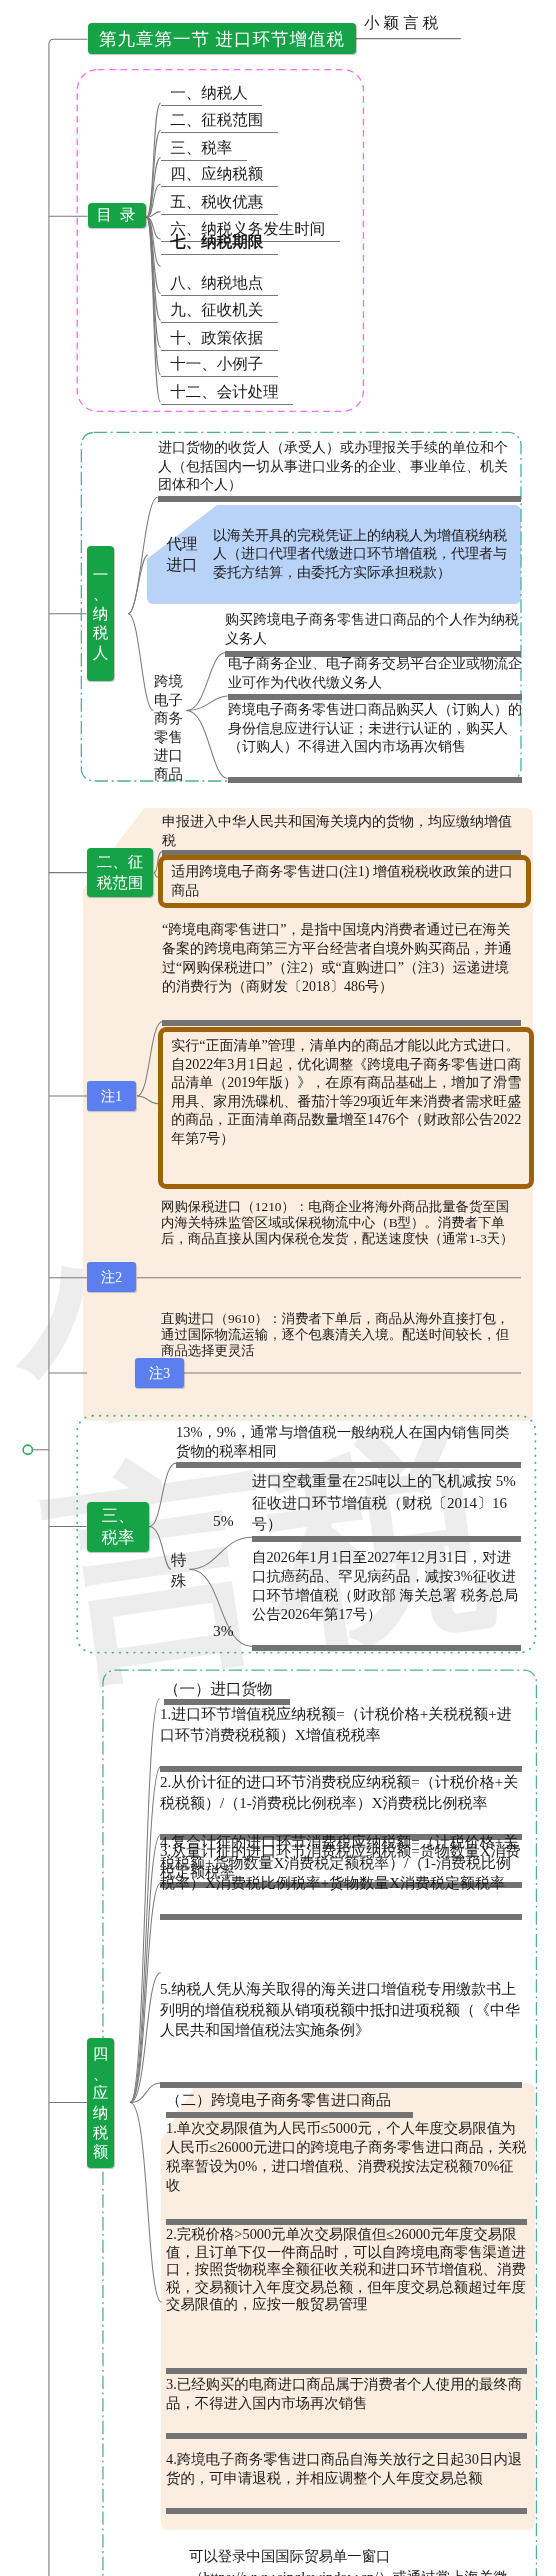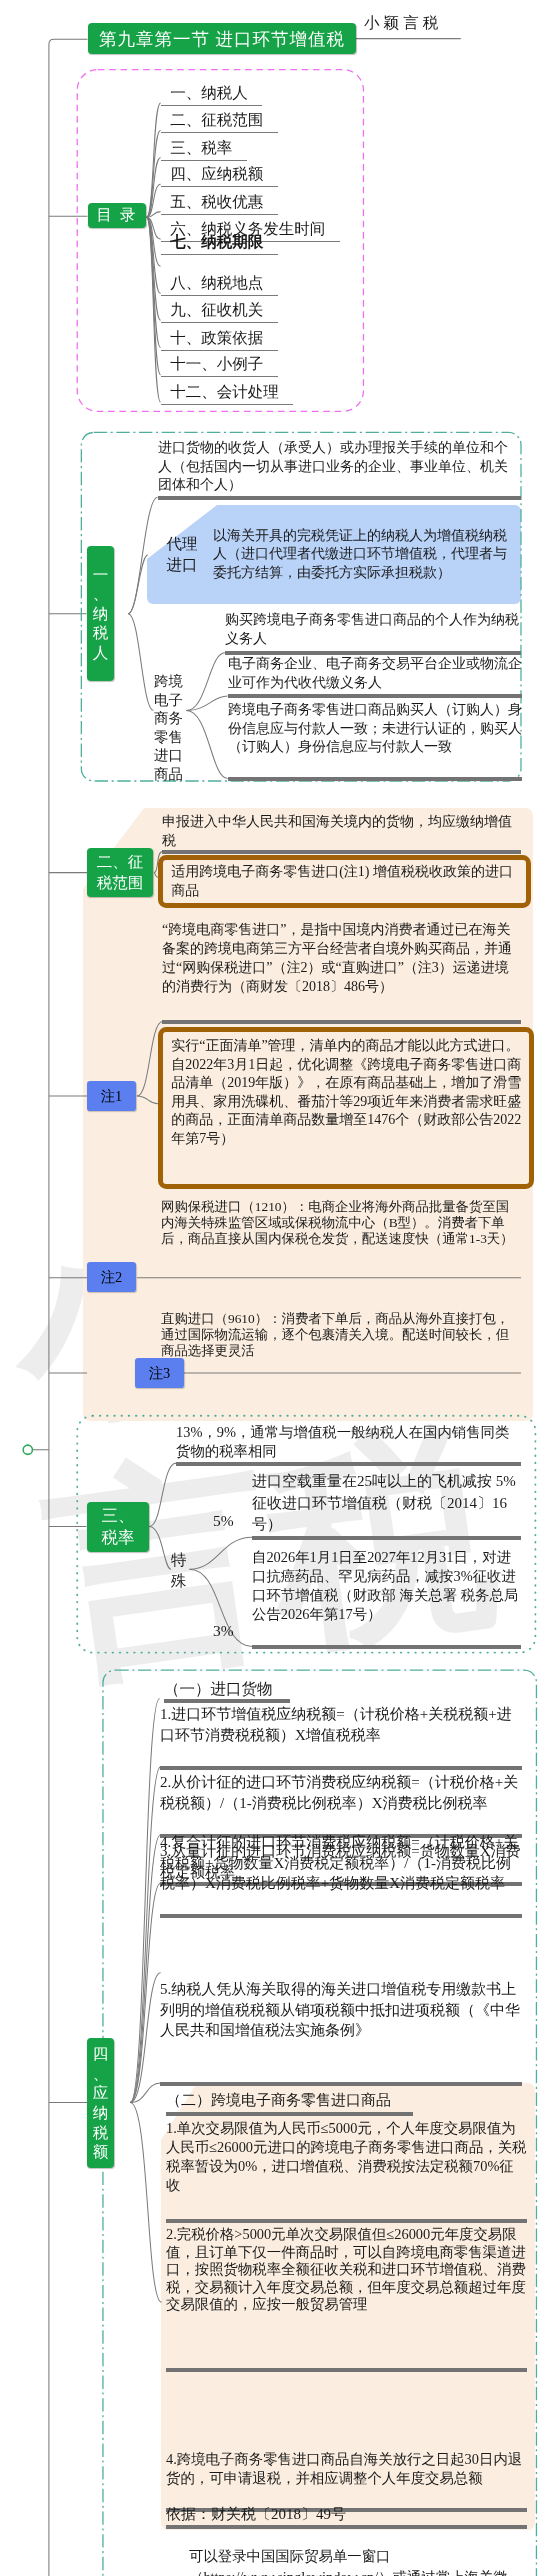--- a/index.html
+++ b/index.html
@@ -1,22 +1,22 @@
 <!DOCTYPE html>
 <html style="font-size:8.2px"><head>
 <meta charset="utf-8">
 <style>
   html,body{margin:0;padding:0;background:#fff;}
   #canvas{position:relative;width:556px;height:2900px;background:#fff;overflow:hidden;
           font-family:"Liberation Serif","DejaVu Serif",serif;color:#1a1a1a;}
   .abs{position:absolute;}
   .txt{font-size:14px;line-height:18.5px;}
-  .ul{border-bottom:4px solid #737373;}
+  .ul{border-bottom:6px solid #737373;}
   .green-box{background:#16a348;color:#fff;border-radius:4.1px;display:flex;align-items:center;justify-content:center;text-align:center;box-shadow:0.5px 1px 1px rgba(0,0,0,.25);}
-  .note-label{background:#5c7ff0;color:#000000;border-radius:3.1px;display:flex;align-items:center;justify-content:center;font-size:14.4px;box-shadow:0.5px 1px 1px rgba(0,0,0,.2);z-index:6;}
+  .note-label{background:#5c7ff0;color:#ffffff;border-radius:3.1px;display:flex;align-items:center;justify-content:center;font-size:14.4px;box-shadow:0.5px 1px 1px rgba(0,0,0,.2);z-index:6;}
   .vtext{word-break:break-all;line-break:anywhere;}
   .toc-item{display:inline-block;font-size:15.5px;line-height:17.5px;padding:0 14.4px 3.1px 9.3px;border-bottom:1px solid #7a7a7a;white-space:nowrap;}
   .peach{background:#fbeee0;border-radius:7.2px;}
   .bluebox{background:#b9d2f8;border-radius:6.2px;}
   .bordered-node{border:5px solid #a16207;border-radius:8.2px;background:transparent;}
   .wm{font-size:222px;line-height:1.18;color:rgba(110,110,110,0.12);transform:rotate(-8deg);word-break:break-all;font-weight:bold;}
 </style>
 </head>
 <body>
 
@@ -121,21 +121,21 @@
     <div class="vtext" style="width:16.5px;line-height:19.6px;">一、纳税人</div>
   </div>
   <div class="abs txt ul" style="left:158px;top:439px;width:363px;height:57px;">进口货物的收货人（承受人）或办理报关手续的单位和个人（包括国内一切从事进口业务的企业、事业单位、机关团体和个人）</div>
   <div class="abs" style="left:147px;top:505px;width:374px;height:99px;display:flex;align-items:center;z-index:3;">
     <div class="vtext" style="width:33px;margin-left:19.6px;font-size:15.5px;line-height:20.6px;">代理进口</div>
     <div class="txt" style="width:299px;margin-left:13.4px;">以海关开具的完税凭证上的纳税人为增值税纳税人（进口代理者代缴进口环节增值税，代理者与委托方结算，由委托方实际承担税款）</div>
   </div>
   <div class="abs txt vtext" style="left:154px;top:672px;width:32px;line-height:18.5px;font-size:14.4px;">跨境电子商务零售进口商品</div>
   <div class="abs txt ul" style="left:225px;top:611px;width:296px;height:40px;">购买跨境电子商务零售进口商品的个人作为纳税义务人</div>
   <div class="abs txt ul" style="left:228px;top:655px;width:294px;height:39px;">电子商务企业、电子商务交易平台企业或物流企业可作为代收代缴义务人</div>
-  <div class="abs txt ul" style="left:228px;top:701px;width:294px;height:76px;">跨境电子商务零售进口商品购买人（订购人）身份信息应与付款人一致；未进行认证的，购买人（订购人）身份信息应与付款人一致</div>
+  <div class="abs txt ul" style="left:228px;top:701px;width:294px;height:76px;">跨境电子商务零售进口商品购买人（订购人）的身份信息应进行认证；未进行认证的，购买人（订购人）不得进入国内市场再次销售</div>
 
   <div class="abs green-box" style="left:87px;top:848px;width:66px;height:49px;font-size:15.5px;">
     <div class="vtext" style="width:52px;line-height:20.6px;">二、征税范围</div>
   </div>
   <div class="abs txt ul" style="left:162px;top:813px;width:359px;height:37px;">申报进入中华人民共和国海关境内的货物，均应缴纳增值税</div>
   <div class="abs bordered-node txt" style="left:158px;top:855px;width:347px;height:37px;padding:3.1px 8.2px;display:flex;align-items:center;">
       <span>适用跨境电子商务零售进口(注1) 增值税税收政策的进口商品</span>
     </div>
 
   <div class="abs note-label" style="left:87px;top:1081px;width:49px;height:30px;">注1</div>
@@ -163,19 +163,19 @@
   <div class="abs ul" style="left:164px;top:1679px;width:126px;height:19.6px;font-size:15.5px;">（一）进口货物</div>
   <div class="abs txt ul" style="left:160px;top:1704px;width:362px;height:62px;line-height:20.6px;font-size:15px;">1.进口环节增值税应纳税额=（计税价格+关税税额+进口环节消费税税额）X增值税税率</div>
   <div class="abs txt ul" style="left:160px;top:1772px;width:362px;height:62px;line-height:20.6px;font-size:15px;">2.从价计征的进口环节消费税应纳税额=（计税价格+关税税额）/（1-消费税比例税率）X消费税比例税率</div>
   <div class="abs txt ul" style="left:160px;top:1841px;width:362px;height:41px;line-height:20.6px;font-size:15px;">3.从量计征的进口环节消费税应纳税额=货物数量X消费税定额税率</div>
   <div class="abs txt ul" style="left:160px;top:1832px;width:362px;height:82px;line-height:20.6px;font-size:15px;">4.复合计征的进口环节消费税应纳税额=（计税价格+关税税额+货物数量X消费税定额税率）/（1-消费税比例税率）X消费税比例税率+货物数量X消费税定额税率</div>
   <div class="abs txt ul" style="left:160px;top:1979px;width:362px;height:103px;line-height:20.6px;font-size:15px;">5.纳税人凭从海关取得的海关进口增值税专用缴款书上列明的增值税税额从销项税额中抵扣进项税额（《中华人民共和国增值税法实施条例》</div>
 
   <div class="abs ul" style="left:166px;top:2091px;width:247px;height:20.6px;font-size:15px;">（二）跨境电子商务零售进口商品</div>
   <div class="abs txt ul" style="left:166px;top:2119px;width:361px;height:100px;line-height:19px;font-size:14.4px;">1.单次交易限值为人民币≤5000元，个人年度交易限值为人民币≤26000元进口的跨境电子商务零售进口商品，关税税率暂设为0%，进口增值税、消费税按法定税额70%征收</div>
   <div class="abs txt ul" style="left:166px;top:2226px;width:361px;height:142px;line-height:17.5px;font-size:14.4px;">2.完税价格&gt;5000元单次交易限值但≤26000元年度交易限值，且订单下仅一件商品时，可以自跨境电商零售渠道进口，按照货物税率全额征收关税和进口环节增值税、消费税，交易额计入年度交易总额，但年度交易总额超过年度交易限值的，应按一般贸易管理</div>
+  <div class="abs txt ul" style="left:166px;top:2375px;width:361px;height:58px;line-height:18.5px;font-size:14.4px;">3.已经购买的电商进口商品属于消费者个人使用的最终商品，不得进入国内市场再次销售</div>
   <div class="abs txt ul" style="left:166px;top:2440px;width:361px;height:58px;line-height:18.5px;font-size:14.4px;margin-top:10px;">4.跨境电子商务零售进口商品自海关放行之日起30日内退货的，可申请退税，并相应调整个人年度交易总额</div>
-  <div class="abs txt ul" style="left:166px;top:2505px;width:361px;height:19.6px;font-size:15px;">依据：财关税〔2018〕49号</div>
 
   <div class="abs txt ul" style="left:189px;top:2546px;width:330px;height:84px;line-height:20.6px;font-size:14.4px;">可以登录中国国际贸易单一窗口（https://www.singlewindow.cn/）或通过掌上海关微信小程序，查询个人购买额度和缴税记录</div>
 
 </div>
 
 
 </body></html>

